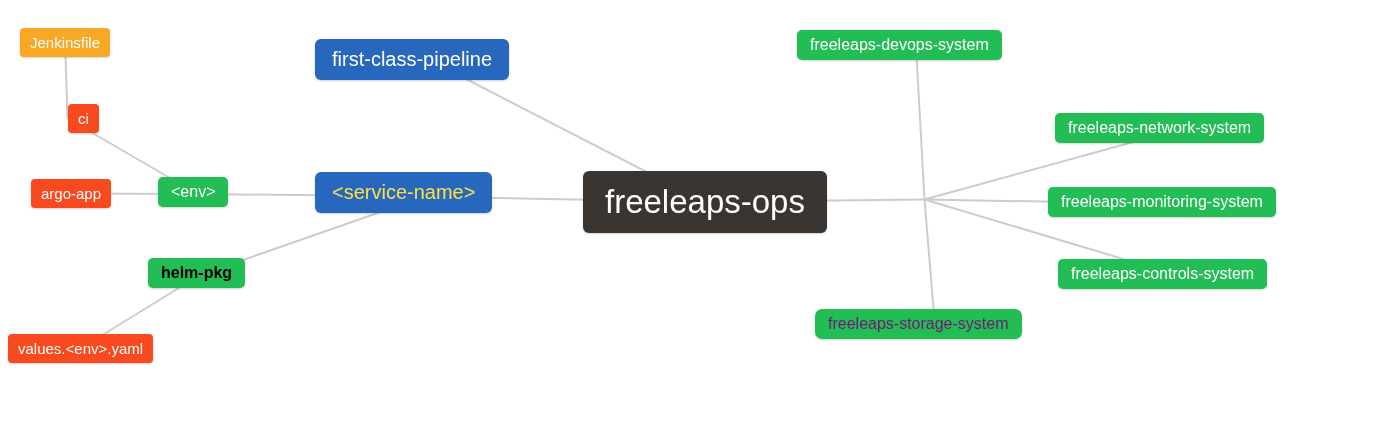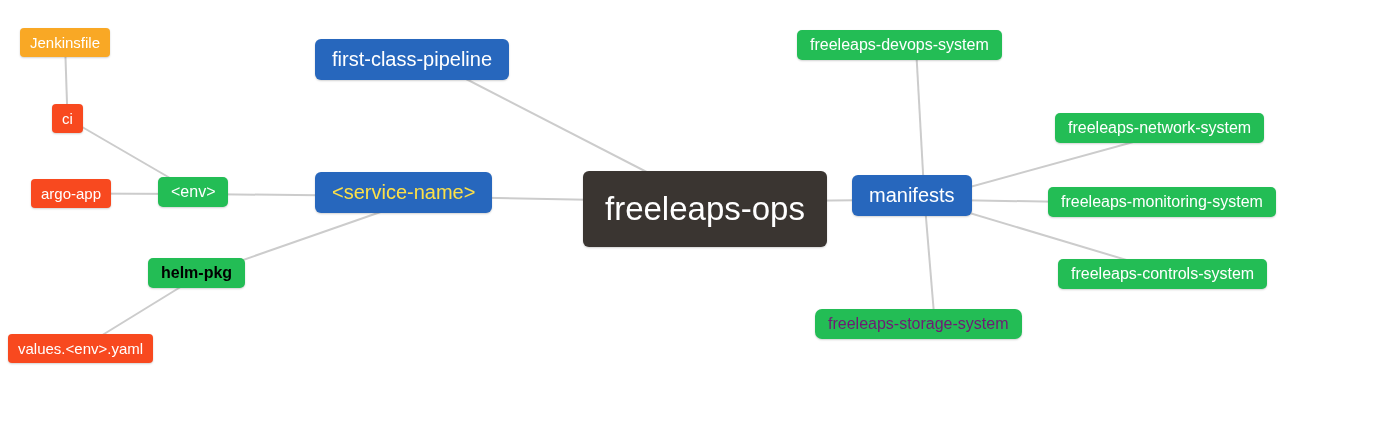--- a/index.html
+++ b/index.html
@@ -21,28 +21,28 @@
     position: absolute;
     z-index: 1;
     display: inline-flex;
     align-items: center;
     justify-content: center;
     color: #ffffff;
     white-space: nowrap;
     box-shadow: 0 1px 2px rgba(0,0,0,0.18);
     cursor: pointer;
   }
-  .size-xl { font-size: 33px; padding: 19px 22px; border-radius: 6px; }
+  .size-xl { font-size: 33px; padding: 12px 22px; border-radius: 6px; }
   .size-lg { font-size: 20px; padding: 9px 17px;  border-radius: 6px; }
   .size-md { font-size: 16px; padding: 6px 13px;  border-radius: 5px; }
   .size-sm { font-size: 15px; padding: 6px 10px;  border-radius: 4px; }
 
   
   #n-jenkinsfile { left: 20px;   top: 28px;  }
-  #n-ci          { left: 52px;   top: 104px; }
+  #n-ci          { left: 68px;   top: 104px; }
   #n-argo-app    { left: 31px;   top: 179px; }
   #n-env         { left: 158px;  top: 177px; }
   #n-helm-pkg    { left: 148px;  top: 258px; }
   #n-values      { left: 8px;    top: 334px; }
   #n-pipeline    { left: 315px;  top: 39px;  }
   #n-service     { left: 315px;  top: 172px; }
   #n-ops         { left: 583px;  top: 171px; }
   #n-manifests   { left: 852px;  top: 175px; }
   #n-devops      { left: 797px;  top: 30px;  }
   #n-network     { left: 1055px; top: 113px; }
@@ -73,19 +73,18 @@
 
   <div class="node size-sm" id="n-jenkinsfile" style="background: rgb(249, 168, 37); color: rgb(255, 255, 255);">Jenkinsfile</div>
   <div class="node size-sm" id="n-ci" style="background: rgb(248, 73, 31); color: rgb(255, 255, 255);">ci</div>
   <div class="node size-sm" id="n-argo-app" style="background: rgb(248, 73, 31); color: rgb(255, 255, 255);">argo-app</div>
   <div class="node size-md" id="n-env" style="background: rgb(35, 189, 85); color: rgb(255, 255, 255);">&lt;env&gt;</div>
   <div class="node size-md" id="n-helm-pkg" style="background: rgb(35, 189, 85); color: #000000; font-weight: bold;">helm-pkg</div>
   <div class="node size-sm" id="n-values" style="background: rgb(248, 73, 31); color: rgb(255, 255, 255);">values.&lt;env&gt;.yaml</div>
   <div class="node size-lg" id="n-pipeline" style="background: rgb(39, 103, 189); color: rgb(255, 255, 255);">first-class-pipeline</div>
   <div class="node size-lg" id="n-service" style="background: rgb(39, 103, 189); color: #fde047;">&lt;service-name&gt;</div>
   <div class="node size-xl" id="n-ops" style="background: rgb(58, 53, 49); color: rgb(255, 255, 255);">freeleaps-ops</div>
-  <div class="node size-lg" id="n-manifests" style="background: rgb(39, 103, 189); color: rgb(255, 255, 255);">manifests</div>
   <div class="node size-md" id="n-devops" style="background: rgb(35, 189, 85); color: rgb(255, 255, 255);">freeleaps-devops-system</div>
   <div class="node size-md" id="n-network" style="background: rgb(35, 189, 85); color: rgb(255, 255, 255);">freeleaps-network-system</div>
   <div class="node size-md" id="n-monitoring" style="background: rgb(35, 189, 85); color: rgb(255, 255, 255);">freeleaps-monitoring-system</div>
   <div class="node size-md" id="n-controls" style="background: rgb(35, 189, 85); color: rgb(255, 255, 255);">freeleaps-controls-system</div>
   <div class="node size-md" id="n-storage" style="background: rgb(35, 189, 85); color: #701a75; border-radius: 7px;">freeleaps-storage-system</div>
 </div>
 
 </body></html>

